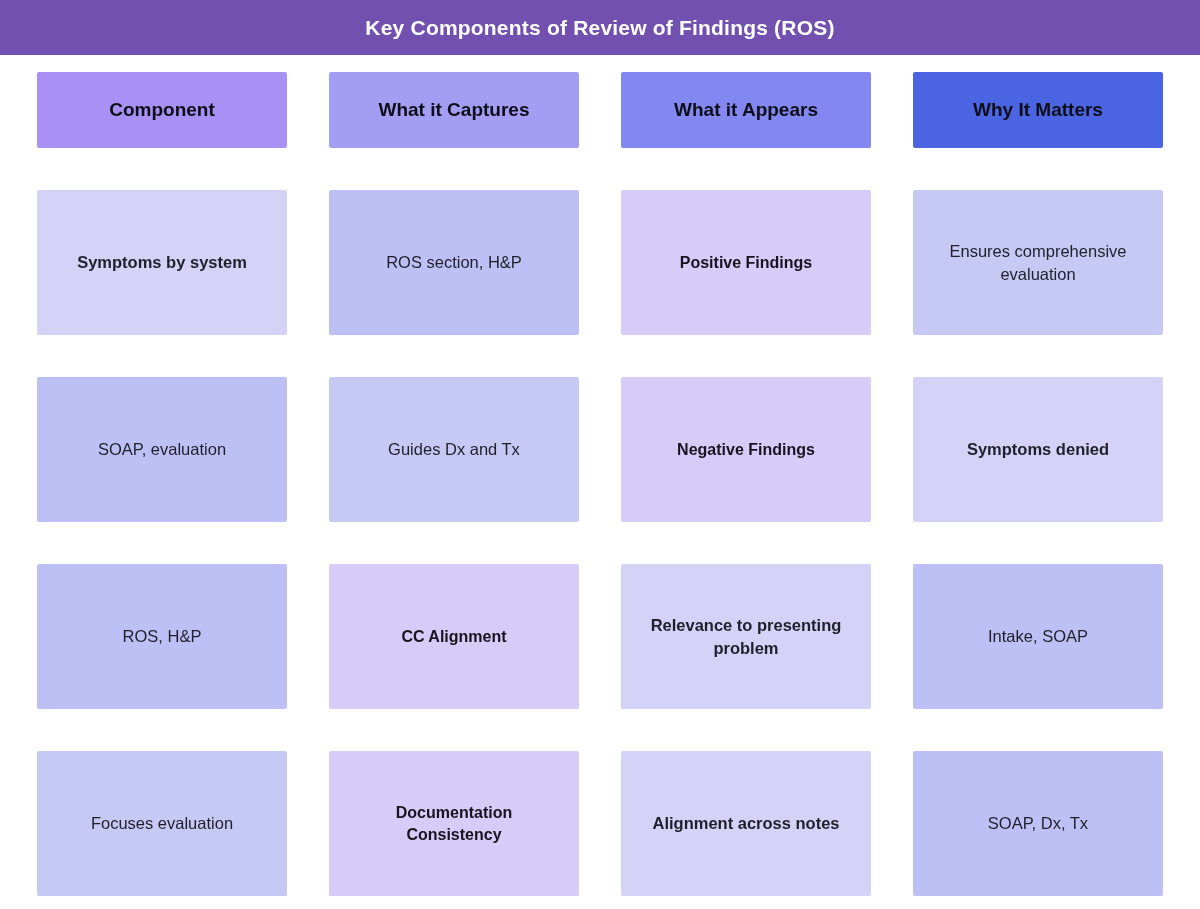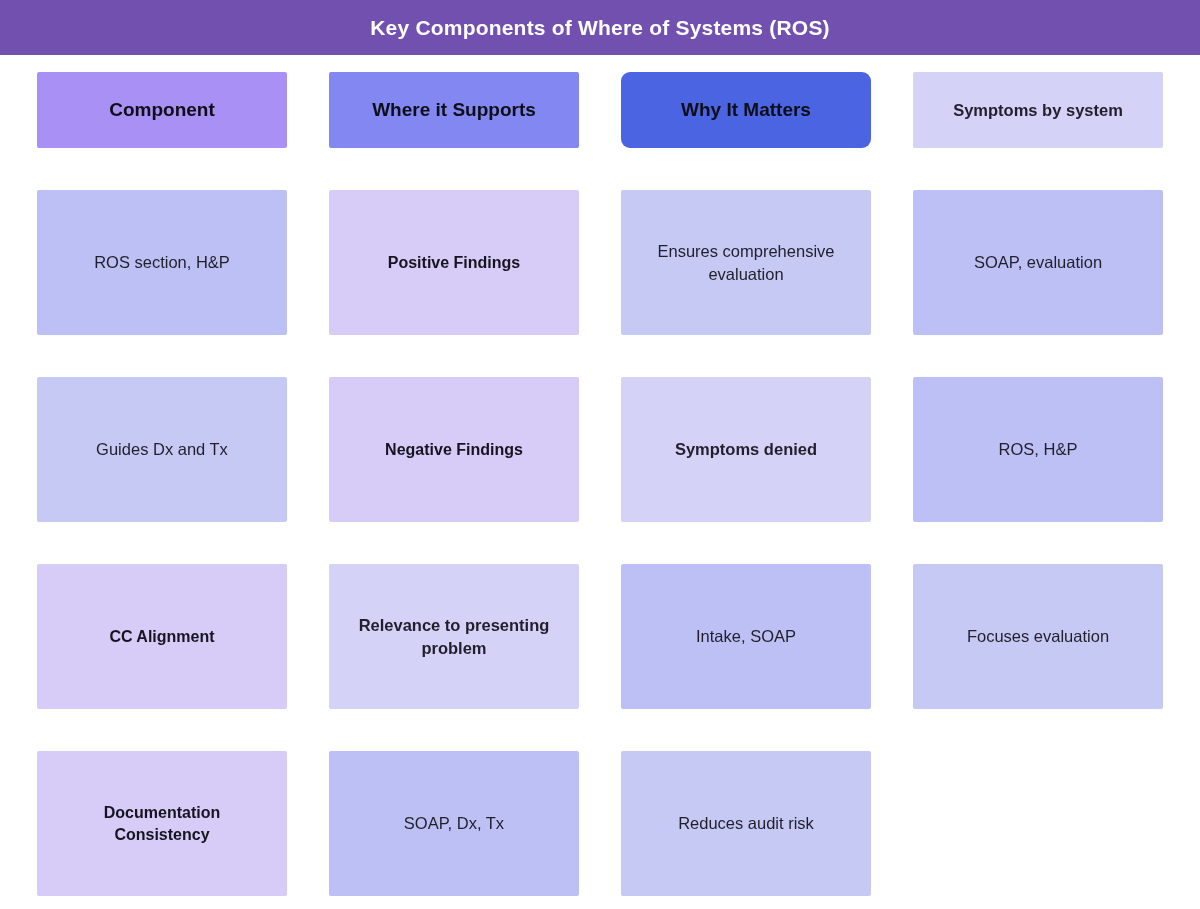--- a/index.html
+++ b/index.html
@@ -46,57 +46,59 @@
   }
   .cell.header {
     font-weight: bold;
     font-size: 19px;
     color: #0e0e18;
     padding: 10px 16px;
   }
   .header.col-component { background: var(--header-component, #a990f4); }
   .header.col-captures  { background: var(--header-captures,  #a39ef4); }
   .header.col-appears   { background: var(--header-appears,   #8287f1); }
-  .header.col-matters   { background: var(--header-matters,   #4b64e1); border-radius: 9px; }
+  .header.col-matters   { background: var(--header-matters,   #4b64e1); }
   .body.col-component {
     background: var(--cell-component, #d7ccf7);
     font-weight: bold;
     font-size: 16px;
     color: #16141f;
   }
   .body.col-captures { background: var(--cell-captures, #d4d2f6); font-weight: bold; }
   .body.col-appears  { background: var(--cell-appears,  #bdc0f4); }
   .body.col-matters  { background: var(--cell-matters,  #c6c9f4); }
 </style>
 </head>
 <body>
 
 <div class="titlebar">
-  <span>Key Components of Where of Systems (ROS)</span>
+  <span>Key Components of Review of Findings (ROS)</span>
 </div>
 
 <div class="grid">
 
   <div class="cell header col-component">Component</div>
-  <div class="cell header col-appears">Where it Supports</div>
+  <div class="cell header col-captures">What it Captures</div>
+  <div class="cell header col-appears">What it Appears</div>
   <div class="cell header col-matters">Why It Matters</div>
 
   <div class="cell body col-captures">Symptoms by system</div>
   <div class="cell body col-appears">ROS section, H&amp;P</div>
   <div class="cell body col-component">Positive Findings</div>
 
   <div class="cell body col-matters">Ensures comprehensive evaluation</div>
   <div class="cell body col-appears">SOAP, evaluation</div>
   <div class="cell body col-matters">Guides Dx and Tx</div>
 
   <div class="cell body col-component">Negative Findings</div>
   <div class="cell body col-captures">Symptoms denied</div>
   <div class="cell body col-appears">ROS, H&amp;P</div>
 
   <div class="cell body col-component">CC Alignment</div>
   <div class="cell body col-captures">Relevance to presenting problem</div>
   <div class="cell body col-appears">Intake, SOAP</div>
   <div class="cell body col-matters">Focuses evaluation</div>
 
   <div class="cell body col-component">Documentation Consistency</div>
+  <div class="cell body col-captures">Alignment across notes</div>
   <div class="cell body col-appears">SOAP, Dx, Tx</div>
   <div class="cell body col-matters">Reduces audit risk</div>
 </div>
 
 </body></html>

